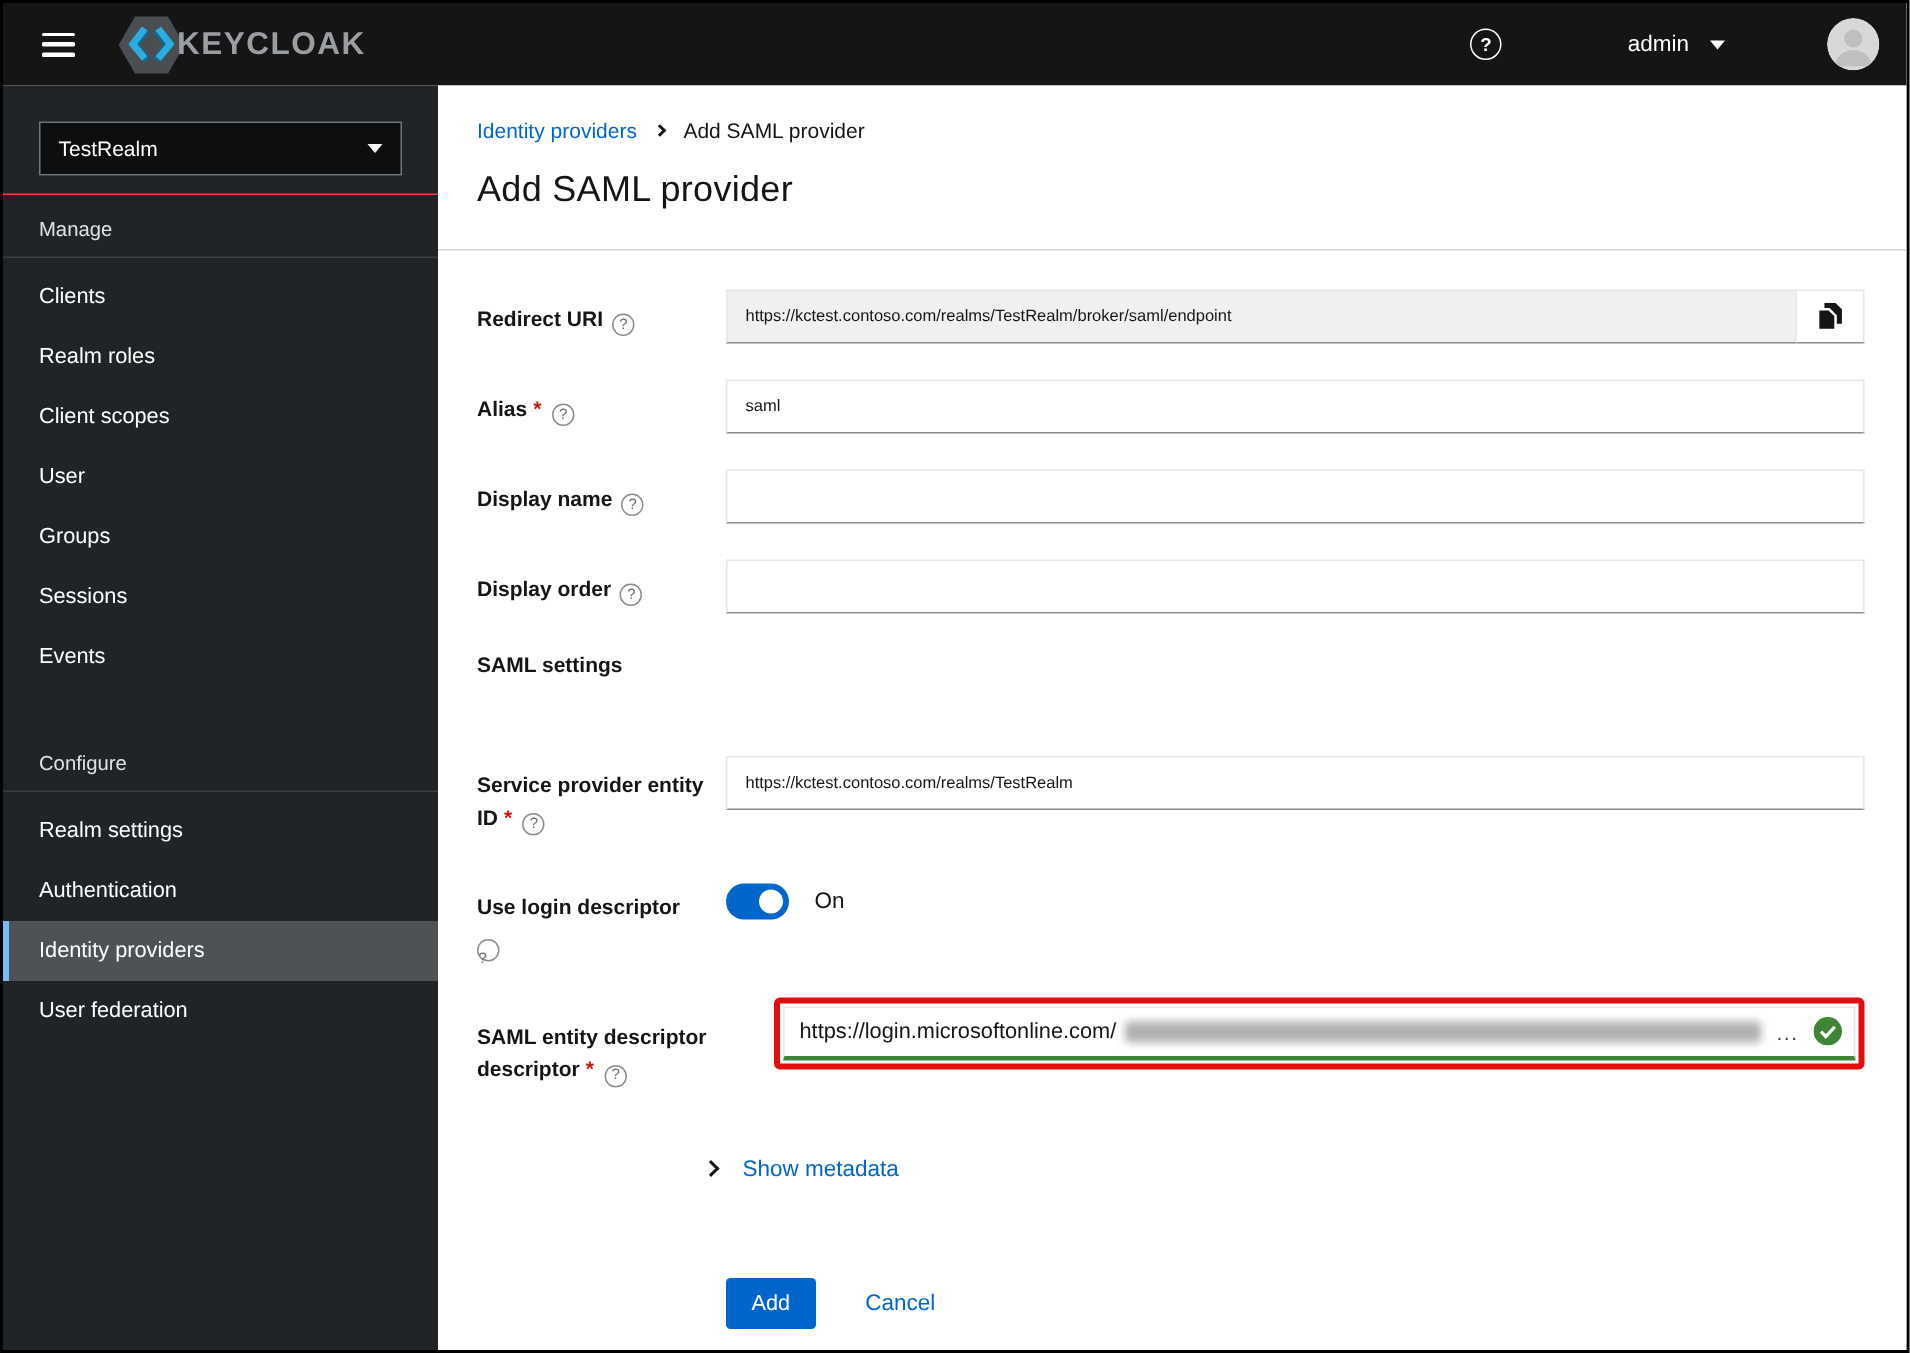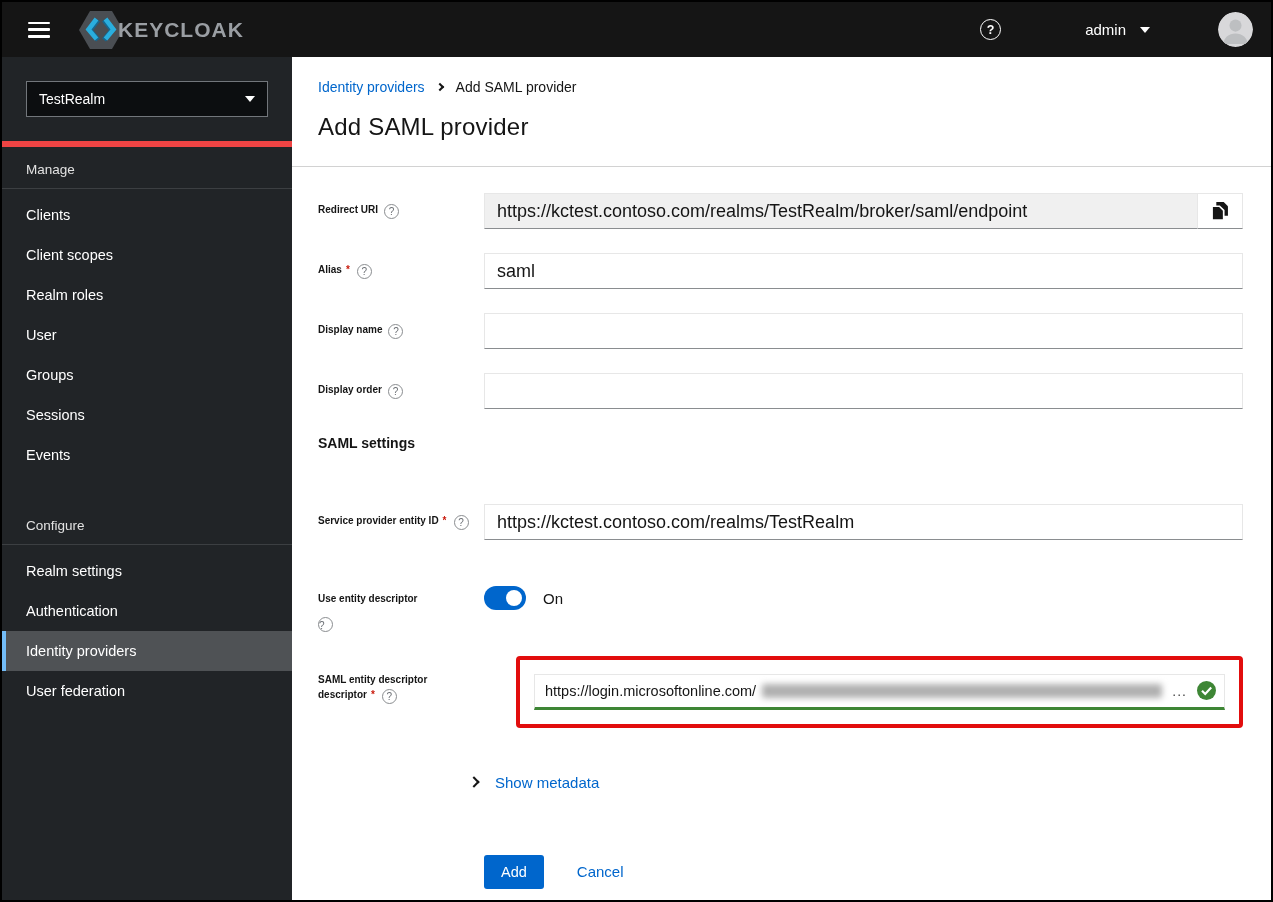--- a/index.html
+++ b/index.html
@@ -22,62 +22,62 @@
   .user-menu { display:flex; align-items:center; margin-left:68px; cursor:pointer; }
   .user-menu .uname { color:#fff; font-size:15px; }
   .caret-down { width:0; height:0; border-left:5px solid transparent; border-right:5px solid transparent; border-top:6px solid #fff; margin-left:14px; }
   .avatar { width:35px; height:35px; border-radius:50%; overflow:hidden; margin-left:52px; flex:0 0 auto; }
 
   
   .body-wrap { flex:1; display:flex; min-height:0; }
 
   
   .sidebar { width:290px; flex:0 0 290px; background:#212427; color:#fff; display:flex; flex-direction:column; }
-  .realm-box { padding:24px 24px 24px 24px; border-bottom:6px solid #ef4444; }
+  .realm-box { padding:24px 24px 12px 24px; border-bottom:1px solid #ef4444; }
   .realm-selector { width:242px; height:36px; background:#0c0e10; border:1px solid #72767b; color:#fff; font-size:14px; display:flex; align-items:center; justify-content:space-between; padding:0 12px; cursor:pointer; font-family:inherit; }
   .nav-section-title { font-size:13.5px; color:#e2e2e2; padding:15px 0 11px 24px; border-bottom:1px solid #3c3f42; }
   .nav-list { list-style:none; padding-top:6px; }
   .nav-item { height:40px; line-height:40px; padding-left:24px; font-size:14.5px; color:#fff; cursor:pointer; }
   .nav-item.selected { background:#4f5255; border-left:4px solid #73bcf7; padding-left:20px; }
   .nav-gap { height:28px; }
 
   
   .content { flex:1; background:#fff; display:flex; flex-direction:column; min-width:0; }
   .content-header { padding:22px 28px 0 26px; height:110px; border-bottom:1px solid #d2d2d2; flex:0 0 auto; }
   .breadcrumb { display:flex; align-items:center; font-size:14px; }
   .breadcrumb a { color:#0066cc; text-decoration:none; cursor:pointer; }
   .crumb-sep { width:6px; height:6px; border-top:2px solid #151515; border-right:2px solid #151515; transform:rotate(45deg); margin:0 13px 0 12px; display:inline-block; }
   .crumb-current { color:#151515; }
   .page-title { font-size:24px; font-weight:500; color:#151515; margin-top:18px; letter-spacing:0.2px; }
 
   .form-area { padding:26px 28px 10px 26px; flex:1; }
   .form-row { display:flex; margin-bottom:24px; }
-  .label-col { width:166px; flex:0 0 166px; padding-top:9px; padding-right:10px; font-size:10px; font-weight:700; color:#151515; line-height:1.55; }
+  .label-col { width:166px; flex:0 0 166px; padding-top:9px; padding-right:10px; font-size:14px; font-weight:700; color:#151515; line-height:1.55; }
   .input-col { flex:1; min-width:0; }
   .req { color:#c9190b; margin:0 1px 0 4px; }
   .help-q { display:inline-flex; width:15px; height:15px; border:1px solid #8a8d90; border-radius:50%; align-items:center; justify-content:center; margin-left:6px; vertical-align:-2px; cursor:pointer; }
   .help-q::before { content:"?"; font-size:10px; font-weight:400; color:#6a6e73; }
 
-  .text-input { width:100%; height:36px; border:1px solid #e7e7e7; border-bottom:1px solid #8a8d90; padding:0 12px; font-size:18px; color:#151515; font-family:inherit; background:#fff; outline:none; }
+  .text-input { width:100%; height:36px; border:1px solid #e7e7e7; border-bottom:1px solid #8a8d90; padding:0 12px; font-size:11px; color:#151515; font-family:inherit; background:#fff; outline:none; }
   .text-input.readonly { background:#f0f0f0; }
   .input-group { display:flex; }
   .input-group .text-input { flex:1; min-width:0; }
   .copy-btn { width:45px; height:36px; background:#fff; border:1px solid #e7e7e7; border-bottom:1px solid #8a8d90; border-left:none; display:flex; align-items:center; justify-content:center; cursor:pointer; }
 
   .section-heading { font-size:14px; font-weight:600; color:#151515; margin:26px 0 53px 0; }
 
   .row-tight { margin-bottom:28px; min-height:50px; }
   .toggle-row { margin-bottom:24px; }
   .toggle-wrap { display:flex; align-items:center; padding-top:4px; }
   .switch { width:42px; height:24px; border-radius:12px; background:#0066cc; position:relative; cursor:pointer; flex:0 0 auto; }
   .switch .knob { position:absolute; right:4px; top:4px; width:16px; height:16px; border-radius:50%; background:#fff; }
   .switch-label { margin-left:17px; font-size:15px; color:#151515; }
   .label-help-below { display:block; margin-top:10px; margin-left:0; }
 
-  .annotation { border:4px solid #e20d0d; border-radius:4px; padding:14px; background:#fff; }
+  .annotation { border:4px solid #e20d0d; border-radius:4px; padding:2px; background:#fff; }
   .descriptor-field { height:36px; border:1px solid #e7e7e7; border-bottom:3px solid #3e8635; display:flex; align-items:center; padding:0 8px 0 10px; cursor:text; }
   .descriptor-field .url-text { font-size:14.5px; color:#151515; white-space:nowrap; }
   .redaction { flex:1; height:14px; background:#b0b0b0; filter:blur(3px); margin:0 10px 0 6px; border-radius:2px; }
   .ellipsis { font-size:14px; color:#454545; margin-right:10px; letter-spacing:1px; }
   .check-icon { display:flex; flex:0 0 auto; }
 
   .show-metadata-row { margin:46px 0 0 152px; display:flex; align-items:center; }
   .expand-chev { width:8px; height:8px; border-top:2.6px solid #151515; border-right:2.6px solid #151515; transform:rotate(45deg); display:inline-block; cursor:pointer; }
   .show-metadata-link { color:#0066cc; font-size:15px; text-decoration:none; margin-left:17px; cursor:pointer; }
 
@@ -131,22 +131,22 @@
         <button class="realm-selector">
           <span>TestRealm</span>
           <span class="caret-down"></span>
         </button>
       </div>
 
       <div>
         <div class="nav-section-title">Manage</div>
         <ul class="nav-list">
           <li class="nav-item">Clients</li>
+          <li class="nav-item">Realm roles</li>
           <li class="nav-item">Client scopes</li>
-          <li class="nav-item">Realm roles</li>
           <li class="nav-item">User</li>
           <li class="nav-item">Groups</li>
           <li class="nav-item">Sessions</li>
           <li class="nav-item">Events</li>
         </ul>
       </div>
 
       <div class="nav-gap"></div>
 
       <div>
@@ -225,21 +225,21 @@
           <div class="label-col">
             <span>Service provider entity ID</span><span class="req">*</span><span class="help-q"></span>
           </div>
           <div class="input-col">
             <input class="text-input" value="https://kctest.contoso.com/realms/TestRealm" style="">
           </div>
         </div>
 
         <div class="form-row toggle-row">
           <div class="label-col">
-            <span>Use entity descriptor</span>
+            <span>Use login descriptor</span>
             <span class="help-q label-help-below"></span>
           </div>
           <div class="input-col">
             <div class="toggle-wrap">
               <div class="switch" role="switch" aria-checked="true">
                 <div class="knob"></div>
               </div>
               <span class="switch-label">On</span>
             </div>
           </div>

